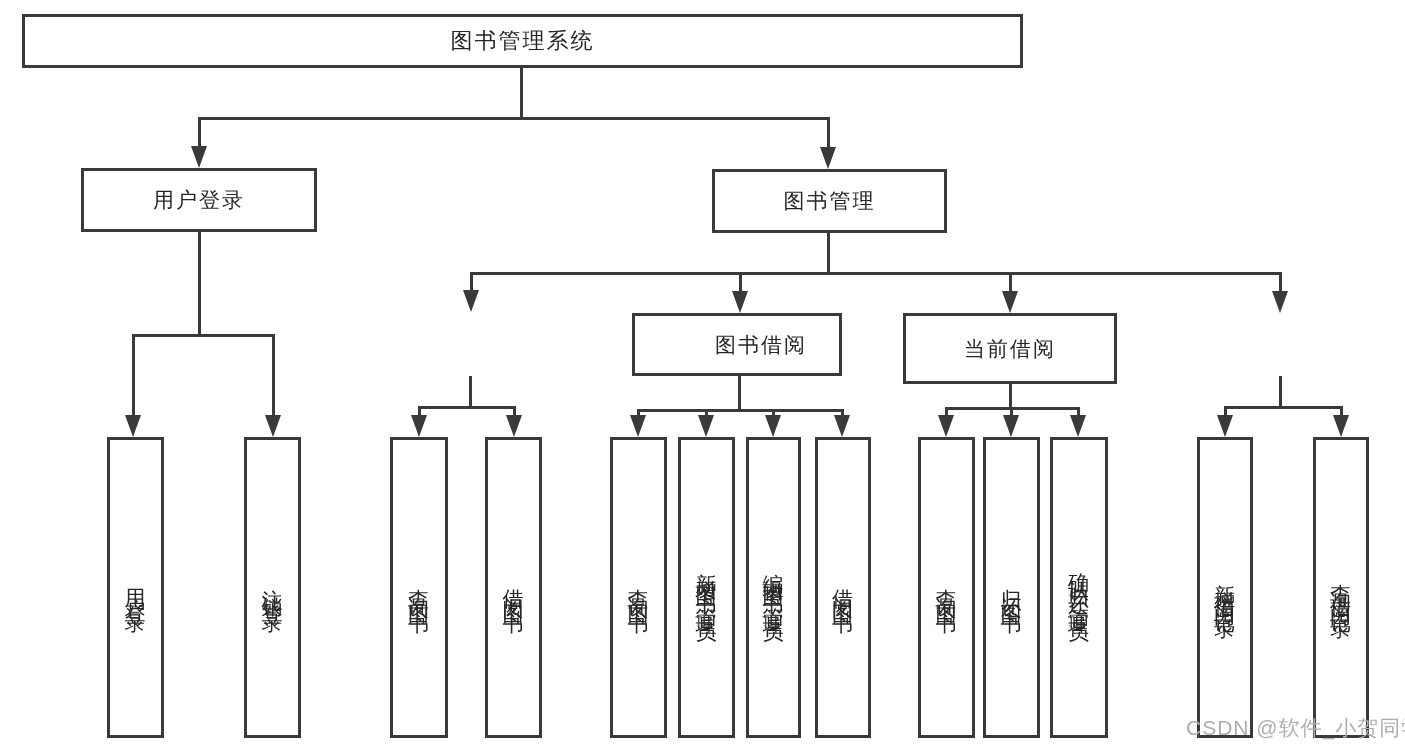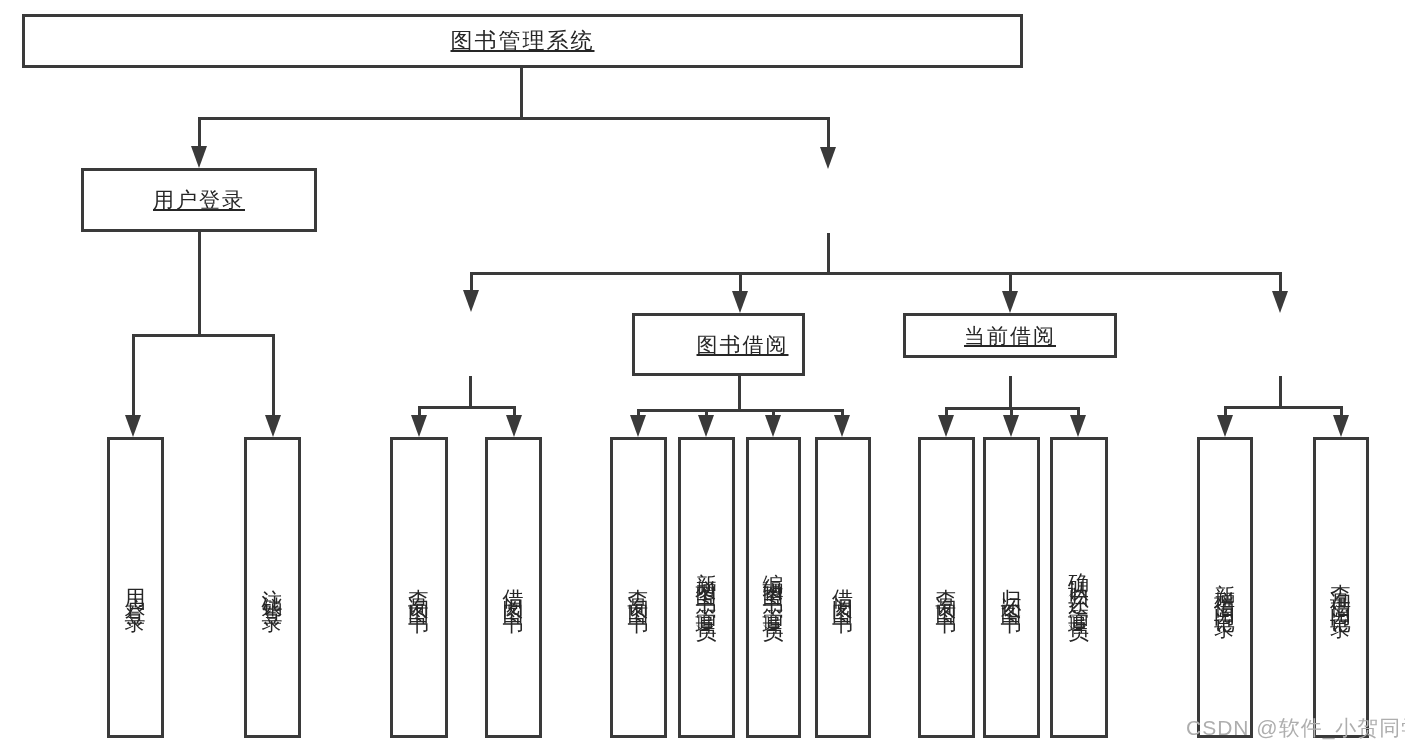--- a/index.html
+++ b/index.html
@@ -25,21 +25,20 @@
     box-sizing: border-box;
     border: 3px solid var(--line);
     background: #fff;
     display: flex;
     align-items: center;
     justify-content: center;
     font-size: 21px;
     letter-spacing: 2px;
     color: var(--text);
     z-index: 2;
-    text-decoration: underline;
   }
   .box.root { font-size: 22px; }
   .vbox {
     position: absolute;
     box-sizing: border-box;
     border: 3px solid var(--line);
     background: #fff;
     display: flex;
     align-items: center;
     justify-content: center;
@@ -80,25 +79,26 @@
 </style>
 </head>
 <body>
 
 <div id="stage">
 
   <div class="box root" style="left:22px; top:14px; width:1001px; height:54px;">图书管理系统</div>
 
   <div class="box" style="left:81px; top:168px; width:236px; height:64px;">用户登录</div>
 
-
-
-  <div class="box" style="left:632px; top:313px; width:173px; height:63px;padding-left:48px;">图书借阅</div>
-
-  <div class="box" style="left:903px; top:313px; width:214px; height:45px;">当前借阅</div>
+  <div class="box" style="left:712px; top:169px; width:235px; height:64px;">图书管理</div>
+
+
+  <div class="box" style="left:632px; top:313px; width:210px; height:63px;padding-left:48px;">图书借阅</div>
+
+  <div class="box" style="left:903px; top:313px; width:214px; height:71px;">当前借阅</div>
 
 
   <div class="vbox" style="left:107px;">
     <span class="vtext">用户登录</span>
   </div>
   <div class="vbox" style="left:244px;">
     <span class="vtext">注销登录</span>
   </div>
 
   <div class="vbox" style="left:390px; width:58px;">

